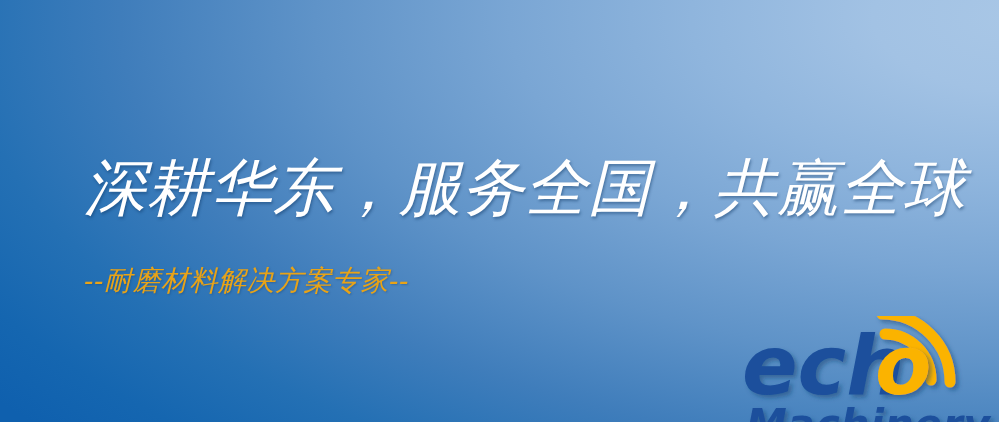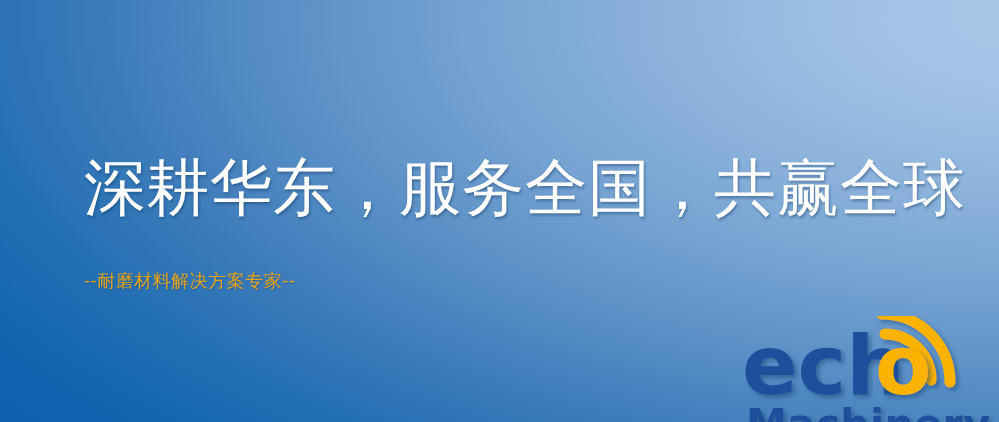--- a/index.html
+++ b/index.html
@@ -8,39 +8,40 @@
     background: #ffffff;
   }
   .banner {
     position: relative;
     width: 999px;
     height: 422px;
     overflow: hidden;
     background:
       radial-gradient(130% 150% at 103% 4%, #a9c7e6 0%, #a2c2e4 12%, #8fb5dd 26%, #7aa6d4 40%, #5f93c8 55%, #3f7dbb 70%, #2470b4 82%, #1566b0 92%, #0f60ae 100%);
     font-family: "Liberation Sans", sans-serif;
+    font-style: italic;
   }
   .headline {
     position: absolute;
     left: 84px;
     top: 152px;
     font-family: "DejaVu Serif", "Liberation Serif", serif;
     font-size: 62px;
     line-height: 72px;
     letter-spacing: 1px;
     color: #ffffff;
     white-space: nowrap;
     text-shadow: 1px 2px 3px rgba(10, 50, 95, 0.45);
   }
   .subtitle {
     position: absolute;
     left: 84px;
     top: 264px;
     font-family: "DejaVu Serif", "Liberation Serif", serif;
-    font-size: 18px;
+    font-size: 28px;
     line-height: 34px;
     letter-spacing: 0.5px;
     color: #e8a317;
     white-space: nowrap;
     text-shadow: 1px 1px 2px rgba(20, 60, 110, 0.35);
   }
   .logo {
     position: absolute;
     left: 742px;
     top: 292px;

